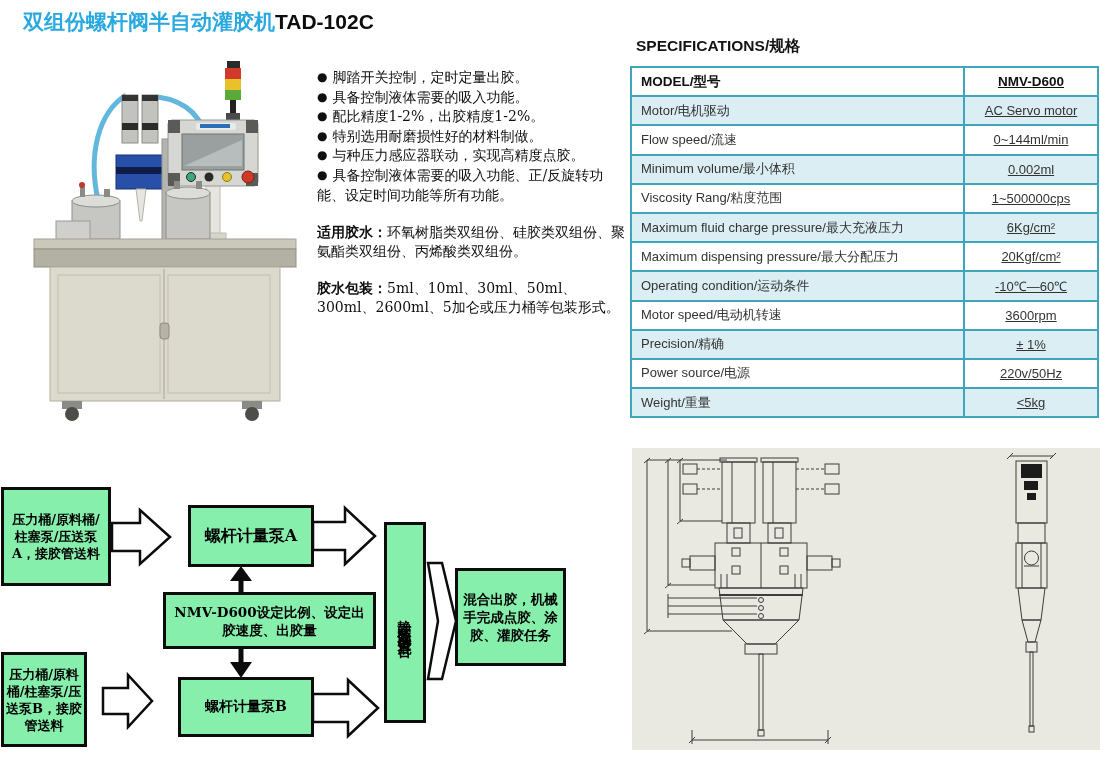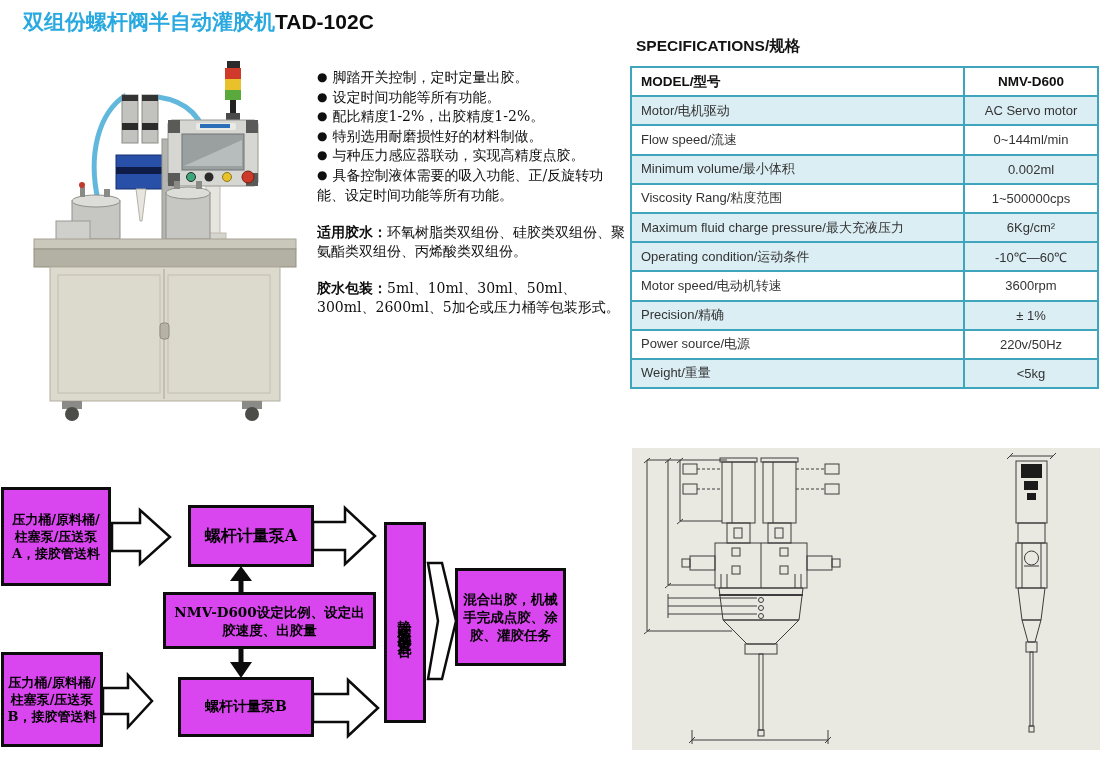--- a/index.html
+++ b/index.html
@@ -14,32 +14,32 @@
   .features{position:absolute;left:317px;top:68px;width:313px;
             font-family:"DejaVu Serif",serif;font-size:14px;line-height:18.6px;color:#0f0f0f;}
   .features .blt{font-size:12px;margin-right:5px;position:relative;top:-1px;}
   .features .sect{margin-top:19px;}
   .features .sect b{font-weight:bold;}
   
   .spec-heading{position:absolute;left:636px;top:36px;font-size:15.5px;font-weight:bold;color:#141414;}
   table.specs{position:absolute;left:630px;top:66px;width:467px;border-collapse:collapse;
               table-layout:fixed;font-size:13px;color:#333;}
   table.specs td{border:2px solid #3fa5bd;height:27.2px;padding:0 0 0 9px;background:#fff;}
-  table.specs td.val{text-align:center;padding:0 2px;}
+  table.specs td.val{text-align:center;padding:0 2px;text-decoration:underline;}
   table.specs tr.alt td{background:#dbeef4;}
   table.specs tr.hdr td{font-weight:bold;color:#101010;font-size:13.5px;margin-top:9px;}
   table.specs tr.hdr td.val{text-align:center;}
   
-  .dbox{position:absolute;box-sizing:border-box;border:3px solid #0c0c0c;background:#d946ef;
+  .dbox{position:absolute;box-sizing:border-box;border:3px solid #0c0c0c;background:#86efac;
         display:flex;align-items:center;justify-content:center;text-align:center;
         font-weight:bold;color:#000;z-index:2;font-family:"DejaVu Serif",serif;}
   #box-a{left:1px;top:487px;width:110px;height:99px;font-size:13px;line-height:17px;padding:2px;}
   #pump-a{left:188px;top:505px;width:126px;height:62px;font-size:16px;}
   #mid-box{left:163px;top:592px;width:213px;height:57px;font-size:13.5px;line-height:18px;padding:1px 6px;}
-  #box-b{left:1px;top:652px;width:102px;height:95px;font-size:13px;line-height:17px;padding:2px;}
+  #box-b{left:1px;top:652px;width:86px;height:95px;font-size:13px;line-height:17px;padding:2px;}
   #pump-b{left:178px;top:677px;width:136px;height:60px;font-size:14px;}
   #mixer-box{left:384px;top:522px;width:42px;height:201px;font-size:14px;}
   #mixer-box .vtxt{writing-mode:vertical-rl;letter-spacing:3px;}
   #result-box{left:455px;top:568px;width:111px;height:98px;font-size:13.5px;line-height:18px;padding:2px;}
   .arrows{position:absolute;left:0;top:0;z-index:1;pointer-events:none;}
   
   .machine{position:absolute;left:10px;top:55px;}
   .tech{position:absolute;left:632px;top:448px;}
 </style>
 </head>
@@ -124,21 +124,21 @@
     <g>
       <rect x="52" y="346" width="20" height="8" fill="#8a8a86"></rect>
       <circle cx="62" cy="359" r="7" fill="#4c4c48"></circle>
       <rect x="232" y="346" width="20" height="8" fill="#8a8a86"></rect>
       <circle cx="242" cy="359" r="7" fill="#4c4c48"></circle>
     </g>
   </svg>
 
   <div class="features">
     <div><span class="blt">●</span><span>脚踏开关控制，定时定量出胶。</span></div>
-    <div><span class="blt">●</span><span>设定时间功能等所有功能。</span></div>
+    <div><span class="blt">●</span><span>具备控制液体需要的吸入功能。</span></div>
     <div><span class="blt">●</span><span>配比精度1-2%，出胶精度1-2%。</span></div>
     <div><span class="blt">●</span><span>特别选用耐磨损性好的材料制做。</span></div>
     <div><span class="blt">●</span><span>与种压力感应器联动，实现高精度点胶。</span></div>
     <div><span class="blt">●</span><span>具备控制液体需要的吸入功能、正/反旋转功能、设定时间功能等所有功能。</span></div>
     <div class="sect"><b>适用胶水：</b><span>环氧树脂类双组份、硅胶类双组份、聚氨酯类双组份、丙烯酸类双组份。</span></div>
     <div class="sect"><b>胶水包装：</b><span>5ml、10ml、30ml、50ml、300ml、2600ml、5加仑或压力桶等包装形式。</span></div>
   </div>
 
   <div class="spec-heading">SPECIFICATIONS/规格</div>
   <table class="specs">
@@ -163,20 +163,24 @@
           <td>Minimum volume/最小体积</td>
           <td class="val">0.002ml</td>
         </tr>
     <tr>
           <td>Viscosity Rang/粘度范围</td>
           <td class="val">1~500000cps</td>
         </tr>
     <tr class="alt">
           <td>Maximum fluid charge pressure/最大充液压力</td>
           <td class="val">6Kg/cm²</td>
+        </tr>
+    <tr>
+          <td>Maximum dispensing pressure/最大分配压力</td>
+          <td class="val">20Kgf/cm²</td>
         </tr>
     <tr class="alt">
           <td>Operating condition/运动条件</td>
           <td class="val">-10℃—60℃</td>
         </tr>
     <tr>
           <td>Motor speed/电动机转速</td>
           <td class="val">3600rpm</td>
         </tr>
     <tr class="alt">

